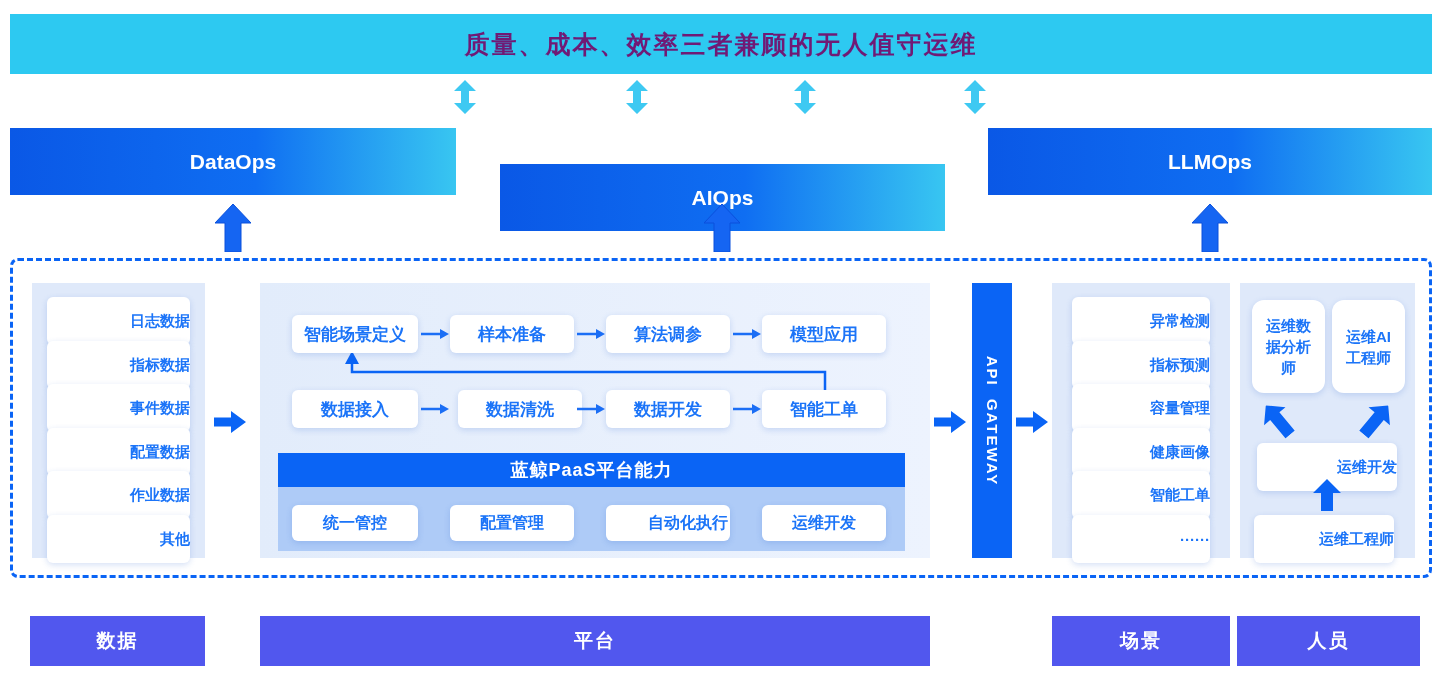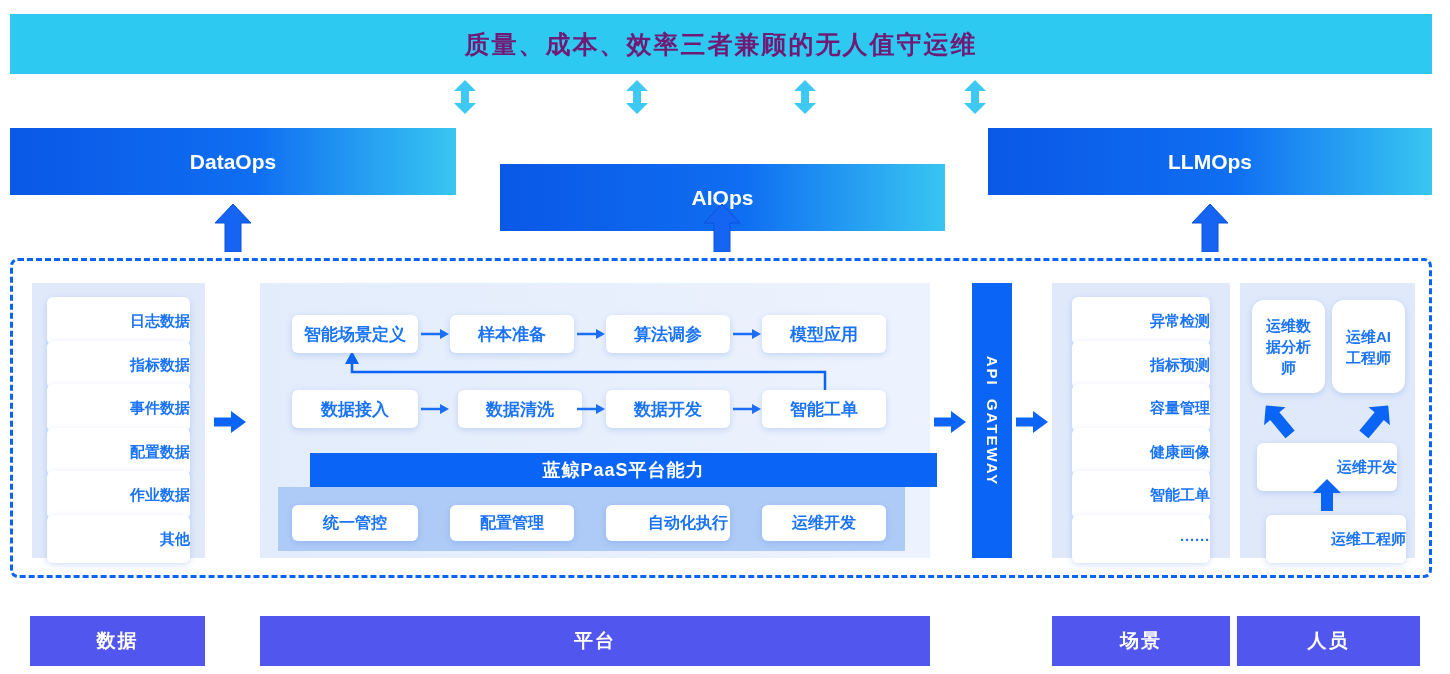--- a/index.html
+++ b/index.html
@@ -28,21 +28,21 @@
           box-shadow:0 2px 6px rgba(43,99,207,.20);
           color:#1B74F8; font-weight:bold;
           display:flex; align-items:center; justify-content:center; text-align:center; }
   .pill-sm { font-size:15px; height:48px;justify-content:flex-end; }
   .pill-flow { font-size:17px; height:38px; width:124px; top:32px; }
   .pill-flow2 { top:107px; }
   .role-box { border-radius:12px; font-size:15px; line-height:1.4; padding:0 10px; }
 
   .paas-head { position:absolute; left:18px; top:170px; width:627px; height:34px;
                background:#0A64F5; color:#ffffff; font-size:18px; font-weight:bold;
-               display:flex; align-items:center; justify-content:center; letter-spacing:1px;margin-left:32px; }
+               display:flex; align-items:center; justify-content:center; letter-spacing:1px; }
   .paas-body { position:absolute; left:18px; top:204px; width:627px; height:64px;
                background:#AECBF7; }
 
   .api-bar { position:absolute; left:972px; top:283px; width:40px; height:275px; background:#0A64F5; }
   .api-bar span { position:absolute; top:50%; left:50%; transform:translate(-50%,-50%) rotate(90deg);
                   white-space:nowrap; color:#ffffff; font-size:15px; font-weight:bold; letter-spacing:2px; word-spacing:6px; }
 
   .purple { position:absolute; top:616px; height:50px; background:#5157EE; color:#ffffff;
             font-size:19px; font-weight:bold; display:flex; align-items:center; justify-content:center; letter-spacing:2px; }
 
@@ -280,21 +280,21 @@
     <div class="pill pill-sm" style="left:17px;top:160px;width:140px;">
         <span>运维开发</span>
       </div>
 
     <div class="abs" style="left:73px;top:196px;">
       <svg width="28" height="32">
           <polygon points="14,0 28,14 20,14 20,32 8,32 8,14 0,14" fill="#0A64F5"></polygon>
         </svg>
     </div>
 
-    <div class="pill pill-sm" style="left:26px;top:232px;width:140px;border-radius:6px;">
+    <div class="pill pill-sm" style="left:14px;top:232px;width:140px;border-radius:6px;">
         <span>运维工程师</span>
       </div>
   </div>
 
   <div class="purple" style="left:30px;width:175px;">
       <span>数据</span>
     </div>
   <div class="purple" style="left:260px;width:670px;">
       <span>平台</span>
     </div>

